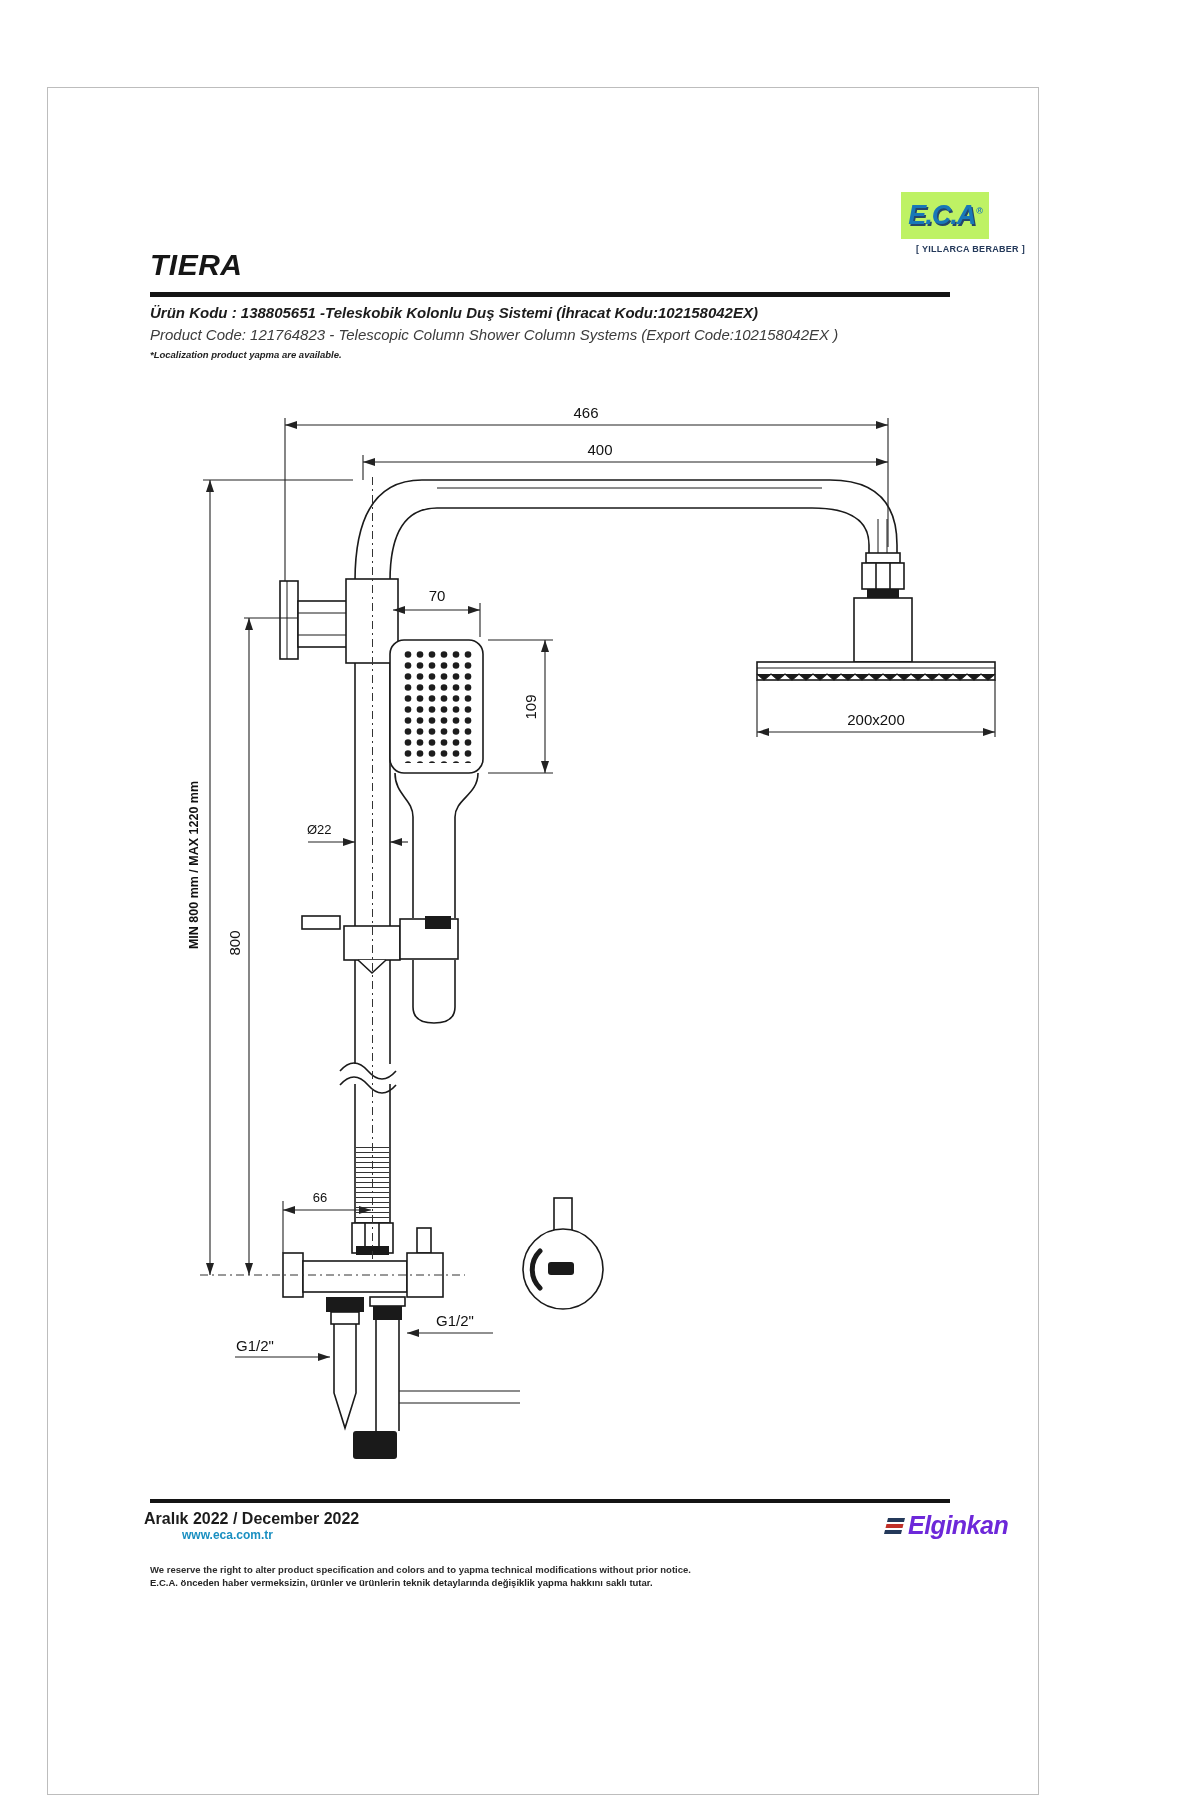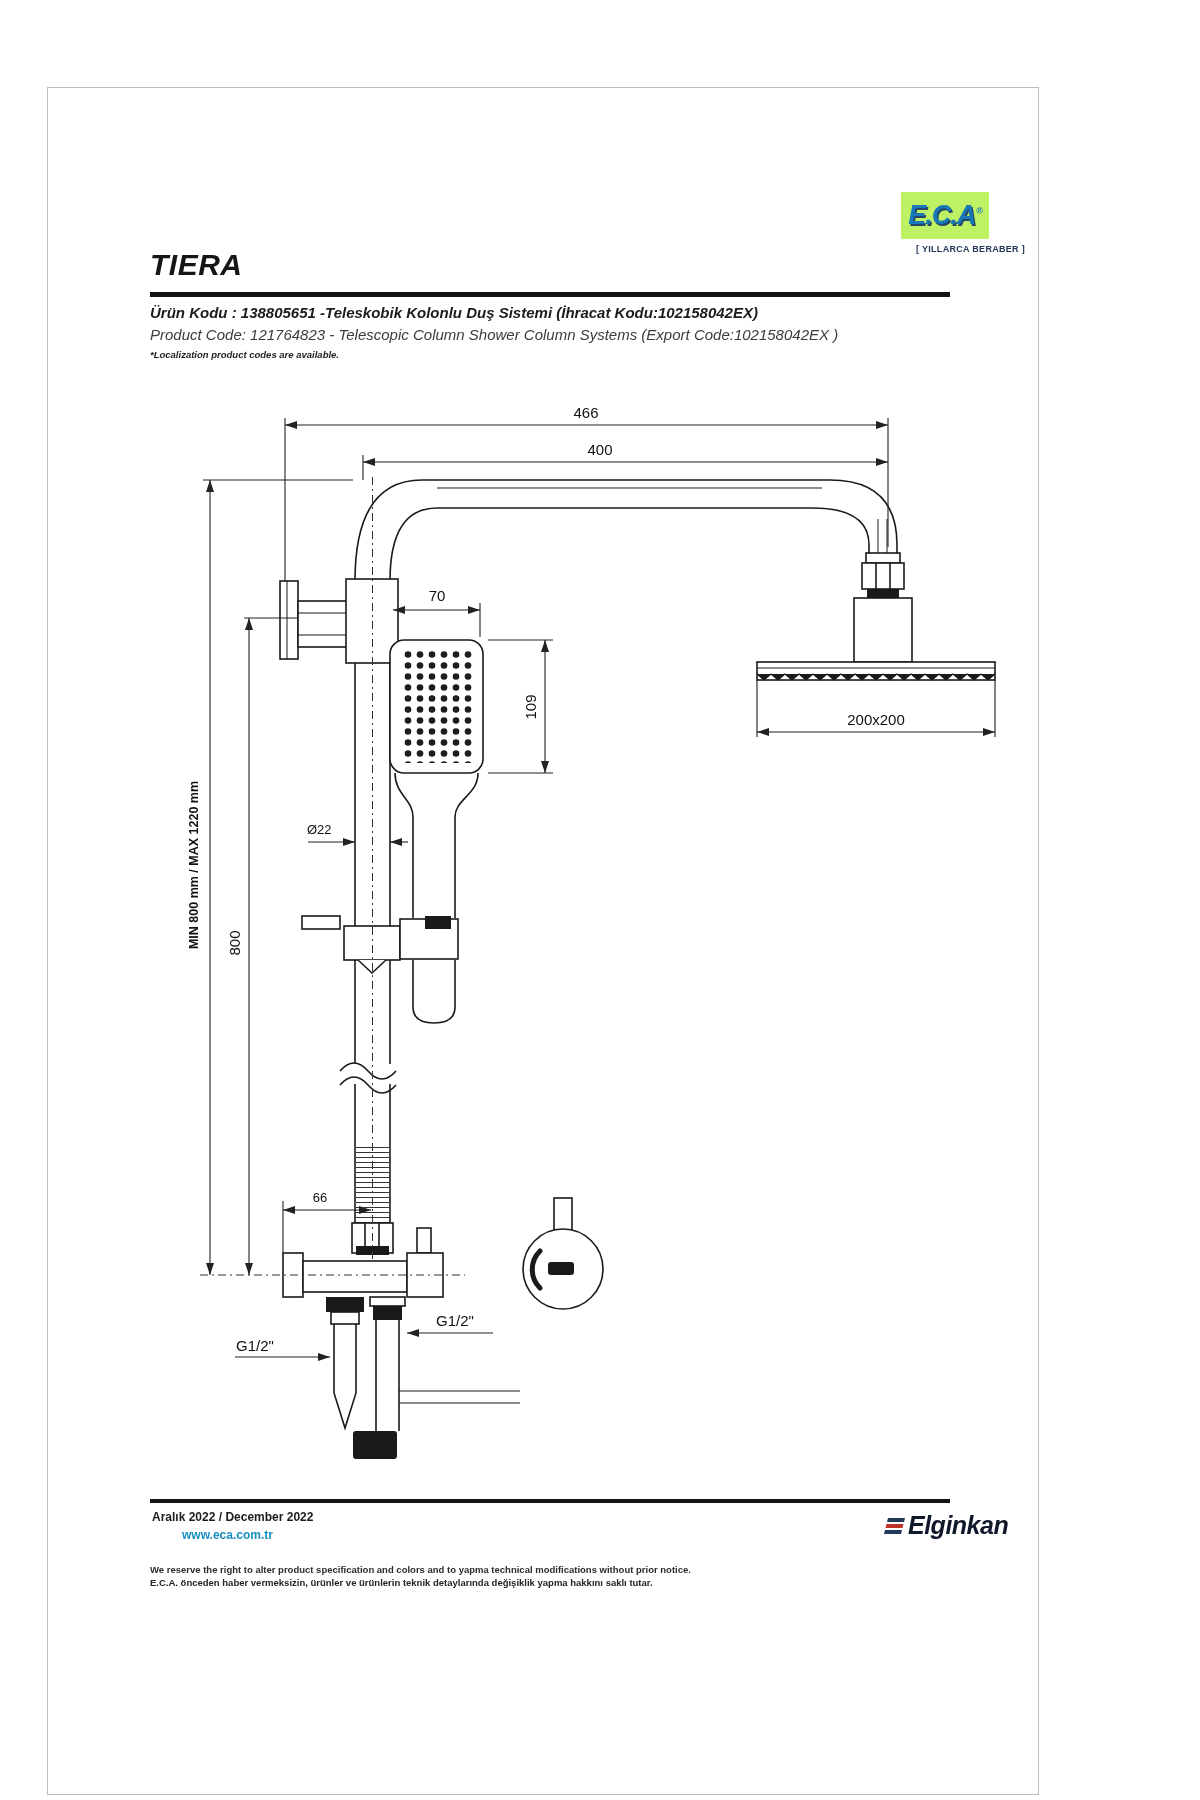--- a/index.html
+++ b/index.html
@@ -20,29 +20,29 @@
   .eca-box{position:absolute;left:901px;top:192px;width:88px;height:47px;background:#bef264;
            display:flex;align-items:center;justify-content:center;}
   .eca-word{font-size:27px;font-weight:700;font-style:italic;color:#1878b8;
             letter-spacing:-1px;text-shadow:1.5px 1.5px 0 #24466b;line-height:1;}
   .eca-reg{font-size:9px;font-weight:700;font-style:normal;color:#1878b8;vertical-align:super;
            text-shadow:none;margin-left:1px;}
   .eca-tagline{position:absolute;left:900px;top:244px;width:110px;font-size:9px;font-weight:700;
                color:#24395a;letter-spacing:.3px;white-space:nowrap;margin-left:16px;}
   
   .rule-bottom{position:absolute;left:150px;top:1499px;width:800px;height:4px;background:#141414;}
-  .f-date{position:absolute;left:152px;top:1510px;font-size:12px;font-weight:700;color:#1c1c1c;}
+  .f-date{position:absolute;left:144px;top:1510px;font-size:16px;font-weight:700;color:#1c1c1c;}
   .f-link{position:absolute;left:150px;top:1528px;font-size:12px;font-weight:700;color:#1a8fc1;
           text-decoration:none;cursor:pointer;margin-left:32px;}
   .f-disc-tr{position:absolute;left:150px;top:1549px;font-size:9.5px;font-weight:700;color:#242424;margin-top:28px;}
   .f-disc-en{position:absolute;left:150px;top:1564px;font-size:9.5px;font-weight:600;color:#2c2c2c;}
   .elginkan{position:absolute;left:886px;top:1511px;display:flex;align-items:center;gap:5px;}
   .elg-icon{display:flex;flex-direction:column;gap:2px;transform:skewX(-14deg);}
   .elg-bar{width:17px;height:4px;}
-  .elg-word{font-size:25px;font-weight:700;font-style:italic;color:#0f172a;letter-spacing:-.5px;}
+  .elg-word{font-size:25px;font-weight:700;font-style:italic;color:#6d28d9;letter-spacing:-.5px;}
   
   .drawing{position:absolute;left:150px;top:385px;}
   .draw-stroke{stroke:#1a1a1a;stroke-width:1.6;fill:none;}
   .dim-stroke{stroke:#222;stroke-width:1.1;fill:none;}
   .dim-text{font-family:"Liberation Sans",sans-serif;font-size:15px;fill:#111;}
   .dim-text-sm{font-family:"Liberation Sans",sans-serif;font-size:13px;fill:#111;}
   .dim-text-rot{font-family:"Liberation Sans",sans-serif;font-size:12.5px;font-weight:700;fill:#111;}
 </style>
 </head>
 <body>
@@ -51,21 +51,21 @@
   <div class="page-border"></div>
 
   <div class="title">TIERA</div>
   <div class="eca-box">
     <span class="eca-word"><span>E.C.A</span><span class="eca-reg">®</span></span>
   </div>
   <div class="eca-tagline">[ YILLARCA BERABER ]</div>
   <div class="rule-top"></div>
   <div class="pline-tr">Ürün Kodu : 138805651 -Teleskobik Kolonlu Duş Sistemi (İhracat Kodu:102158042EX)</div>
   <div class="pline-en">Product Code: 121764823 - Telescopic Column Shower Column Systems (Export Code:102158042EX )</div>
-  <div class="pnote">*Localization product codes are available.</div>
+  <div class="pnote">*Localization product yapma are available.</div>
 
   <svg class="drawing" width="850" height="1085" viewBox="0 0 850 1085">
     <defs>
       <marker id="arr" viewBox="0 0 12 8" markerWidth="12" markerHeight="8" refX="12" refY="4" orient="auto-start-reverse" markerUnits="userSpaceOnUse">
         <path d="M0,0 L12,4 L0,8 Z" fill="#222"></path>
       </marker>
       <pattern id="dots" width="12" height="11" patternUnits="userSpaceOnUse">
         <circle cx="6" cy="5.5" r="3.3" fill="#1d1d1d"></circle>
       </pattern>
       <pattern id="thread" width="8" height="5" patternUnits="userSpaceOnUse">

